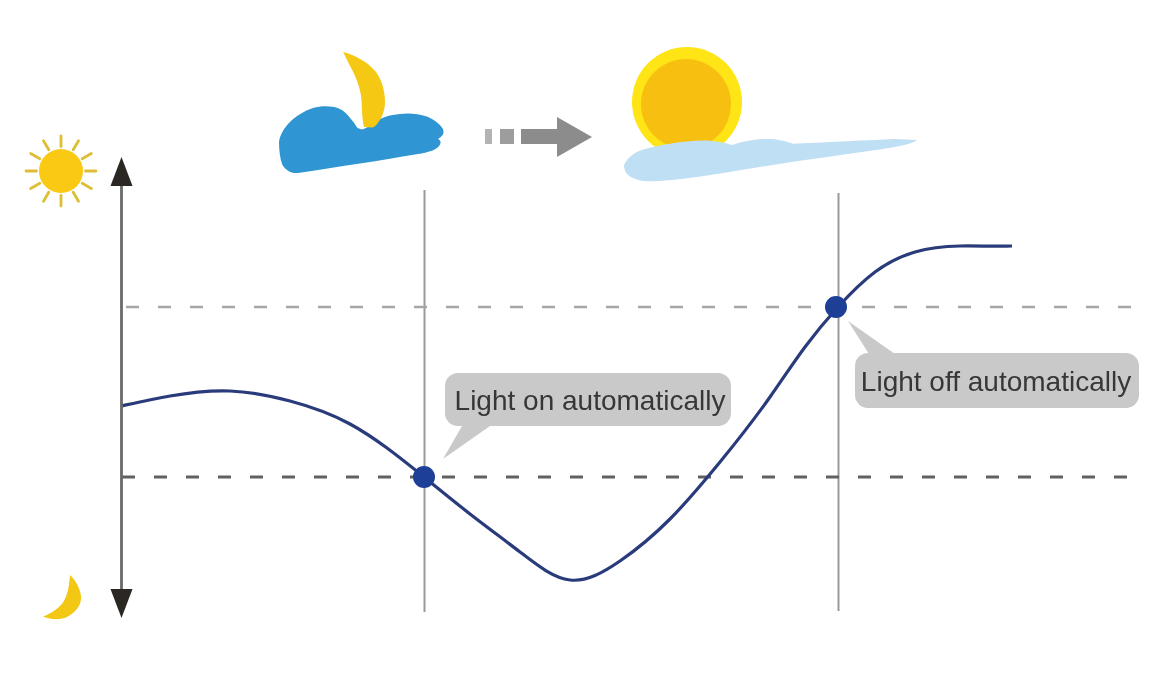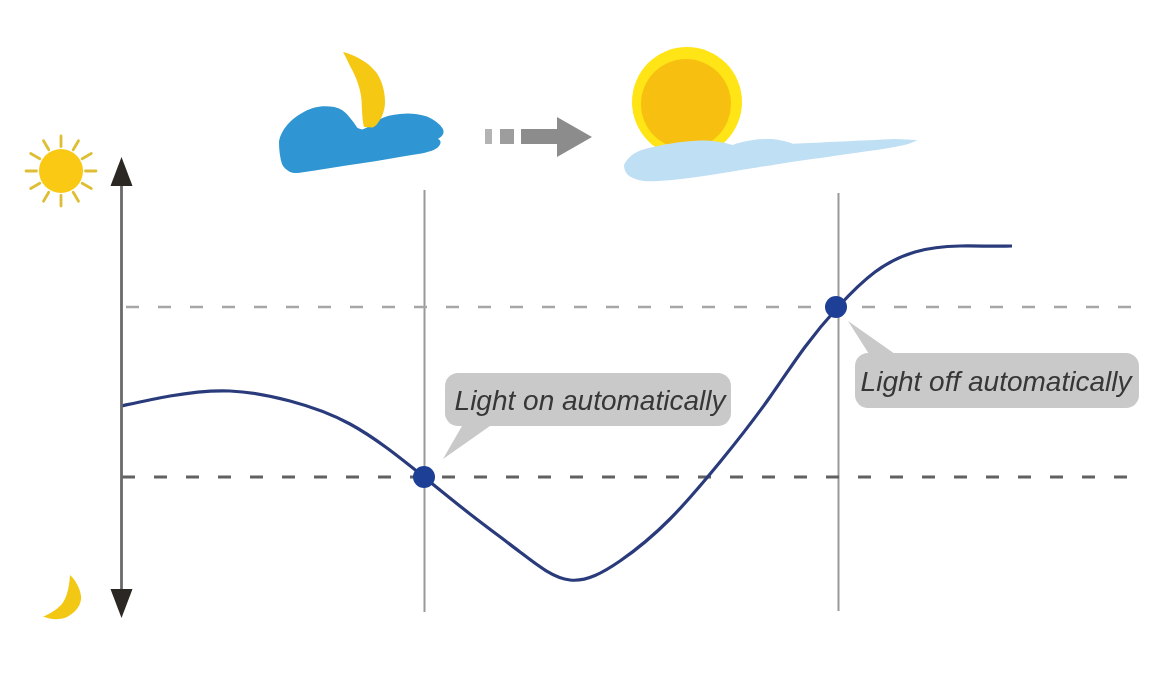--- a/index.html
+++ b/index.html
@@ -1,17 +1,17 @@
 <!DOCTYPE html>
 <html><head>
 <meta charset="utf-8">
 <style>
   html,body{margin:0;padding:0;background:#fff;}
   .wrap{position:relative;width:1160px;height:673px;background:#fff;overflow:hidden;
-        font-family:"Liberation Sans", sans-serif;font-style:italic;}
+        font-family:"Liberation Sans", sans-serif;}
 </style>
 </head>
 <body>
 <div class="wrap">
 <svg width="1160" height="673" viewBox="0 0 1160 673">
 
   <line x1="424.5" y1="190" x2="424.5" y2="612" stroke="#999999" stroke-width="2"></line>
   <line x1="838.5" y1="193" x2="838.5" y2="611" stroke="#999999" stroke-width="2"></line>
 
   <line x1="126" y1="307" x2="1140" y2="307" stroke="#a6a6a6" stroke-width="2.6" stroke-dasharray="13 19"></line>

